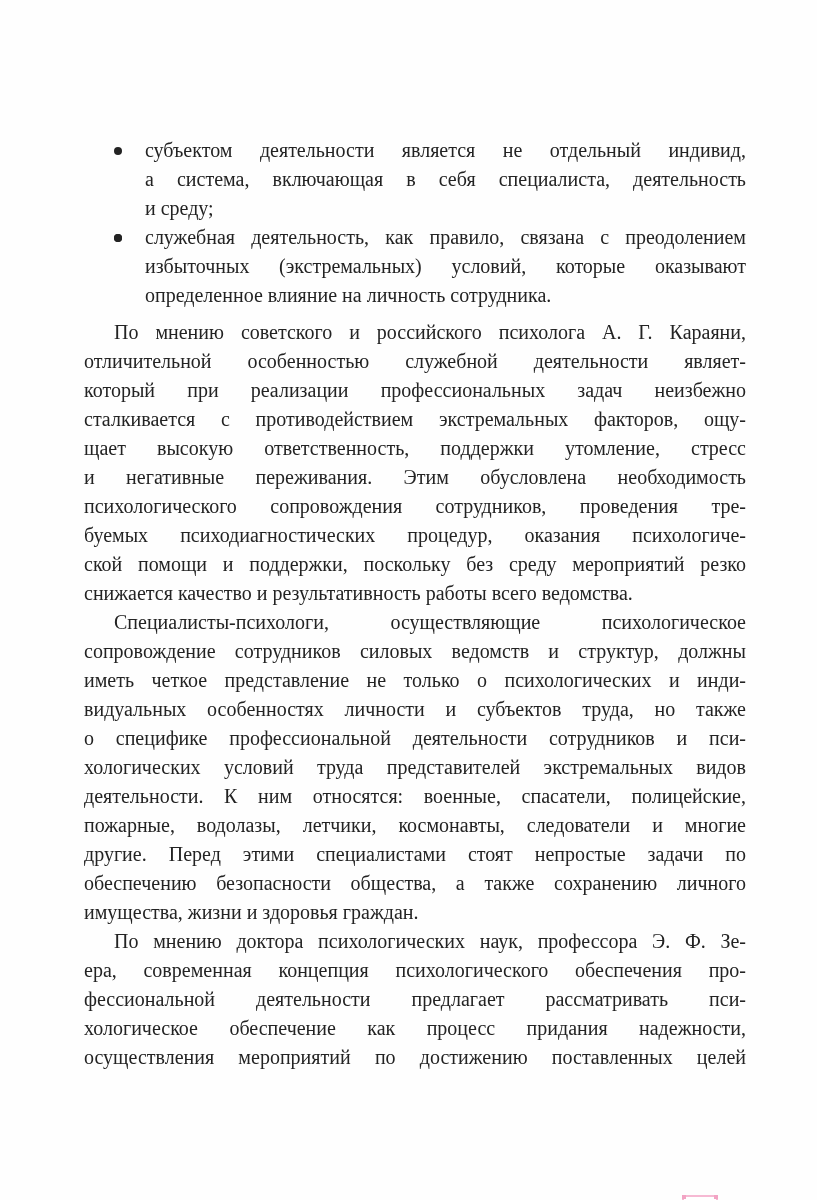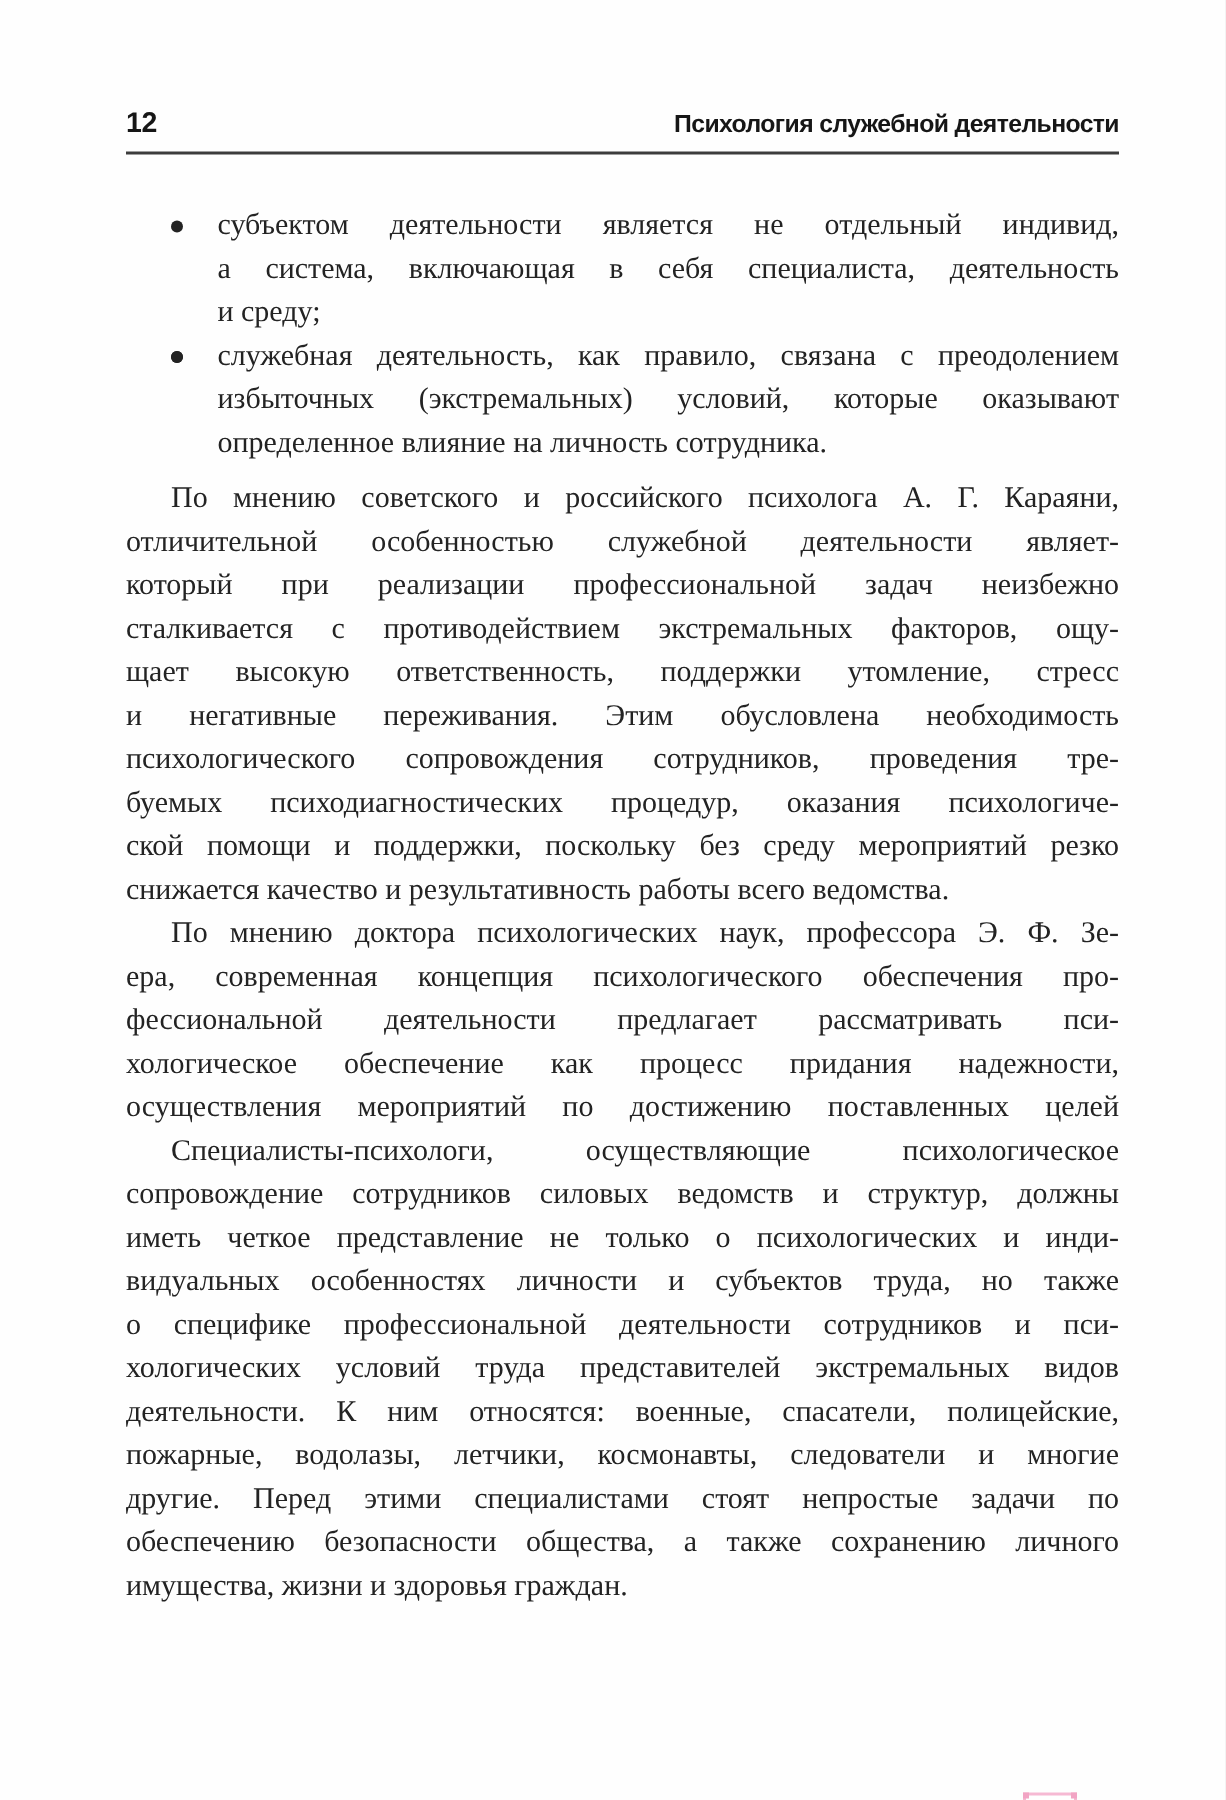--- a/index.html
+++ b/index.html
@@ -104,24 +104,20 @@
     background: #f2a4c4;
   }
   .pink-fragment::before { left: -2px; }
   .pink-fragment::after  { right: -2px; }
 </style>
 </head>
 <body>
 
 <div class="page">
 
-  <div class="header">
-    <span class="page-number">12</span>
-    <span class="running-title">Психология служебной деятельности</span>
-  </div>
 
   <div class="content">
 
     <div class="bullet-list">
 
       <div class="bullet-item">
         <span class="bullet-dot"></span>
         <div class="bullet-text">
           <div class="line">субъектом деятельности является не отдельный индивид,</div>
           <div class="line">а система, включающая в себя специалиста, деятельность</div>
@@ -142,49 +138,49 @@
           <div class="line">избыточных (экстремальных) условий, которые оказывают</div>
           <div class="line end">определенное влияние на личность сотрудника.</div>
         </div>
       </div>
 
     </div>
 
     <div class="paragraph first">
       <div class="line indent">По мнению советского и российского психолога А. Г. Караяни,</div>
       <div class="line">отличительной особенностью служебной деятельности являет-</div>
-      <div class="line">который при реализации профессиональной задач неизбежно</div>
+      <div class="line">который при реализации профессиональных задач неизбежно</div>
       <div class="line">сталкивается с противодействием экстремальных факторов, ощу-</div>
       <div class="line">щает высокую ответственность, поддержки утомление, стресс</div>
       <div class="line">и негативные переживания. Этим обусловлена необходимость</div>
       <div class="line">психологического сопровождения сотрудников, проведения тре-</div>
       <div class="line">буемых психодиагностических процедур, оказания психологиче-</div>
       <div class="line">ской помощи и поддержки, поскольку без среду мероприятий резко</div>
       <div class="line end">снижается качество и результативность работы всего ведомства.</div>
-    </div>
-
-    <div class="paragraph">
-      <div class="line indent">По мнению доктора психологических наук, профессора Э. Ф. Зе-</div>
-      <div class="line">ера, современная концепция психологического обеспечения про-</div>
-      <div class="line">фессиональной деятельности предлагает рассматривать пси-</div>
-      <div class="line">хологическое обеспечение как процесс придания надежности,</div>
-      <div class="line">осуществления мероприятий по достижению поставленных целей</div>
     </div>
 
     <div class="paragraph">
       <div class="line indent">Специалисты-психологи, осуществляющие психологическое</div>
       <div class="line">сопровождение сотрудников силовых ведомств и структур, должны</div>
       <div class="line">иметь четкое представление не только о психологических и инди-</div>
       <div class="line">видуальных особенностях личности и субъектов труда, но также</div>
       <div class="line">о специфике профессиональной деятельности сотрудников и пси-</div>
       <div class="line">хологических условий труда представителей экстремальных видов</div>
       <div class="line">деятельности. К ним относятся: военные, спасатели, полицейские,</div>
       <div class="line">пожарные, водолазы, летчики, космонавты, следователи и многие</div>
       <div class="line">другие. Перед этими специалистами стоят непростые задачи по</div>
       <div class="line">обеспечению безопасности общества, а также сохранению личного</div>
       <div class="line end">имущества, жизни и здоровья граждан.</div>
     </div>
 
+    <div class="paragraph">
+      <div class="line indent">По мнению доктора психологических наук, профессора Э. Ф. Зе-</div>
+      <div class="line">ера, современная концепция психологического обеспечения про-</div>
+      <div class="line">фессиональной деятельности предлагает рассматривать пси-</div>
+      <div class="line">хологическое обеспечение как процесс придания надежности,</div>
+      <div class="line">осуществления мероприятий по достижению поставленных целей</div>
+    </div>
+
   </div>
 
   <div class="pink-fragment"></div>
 
 </div>
 
 </body></html>

